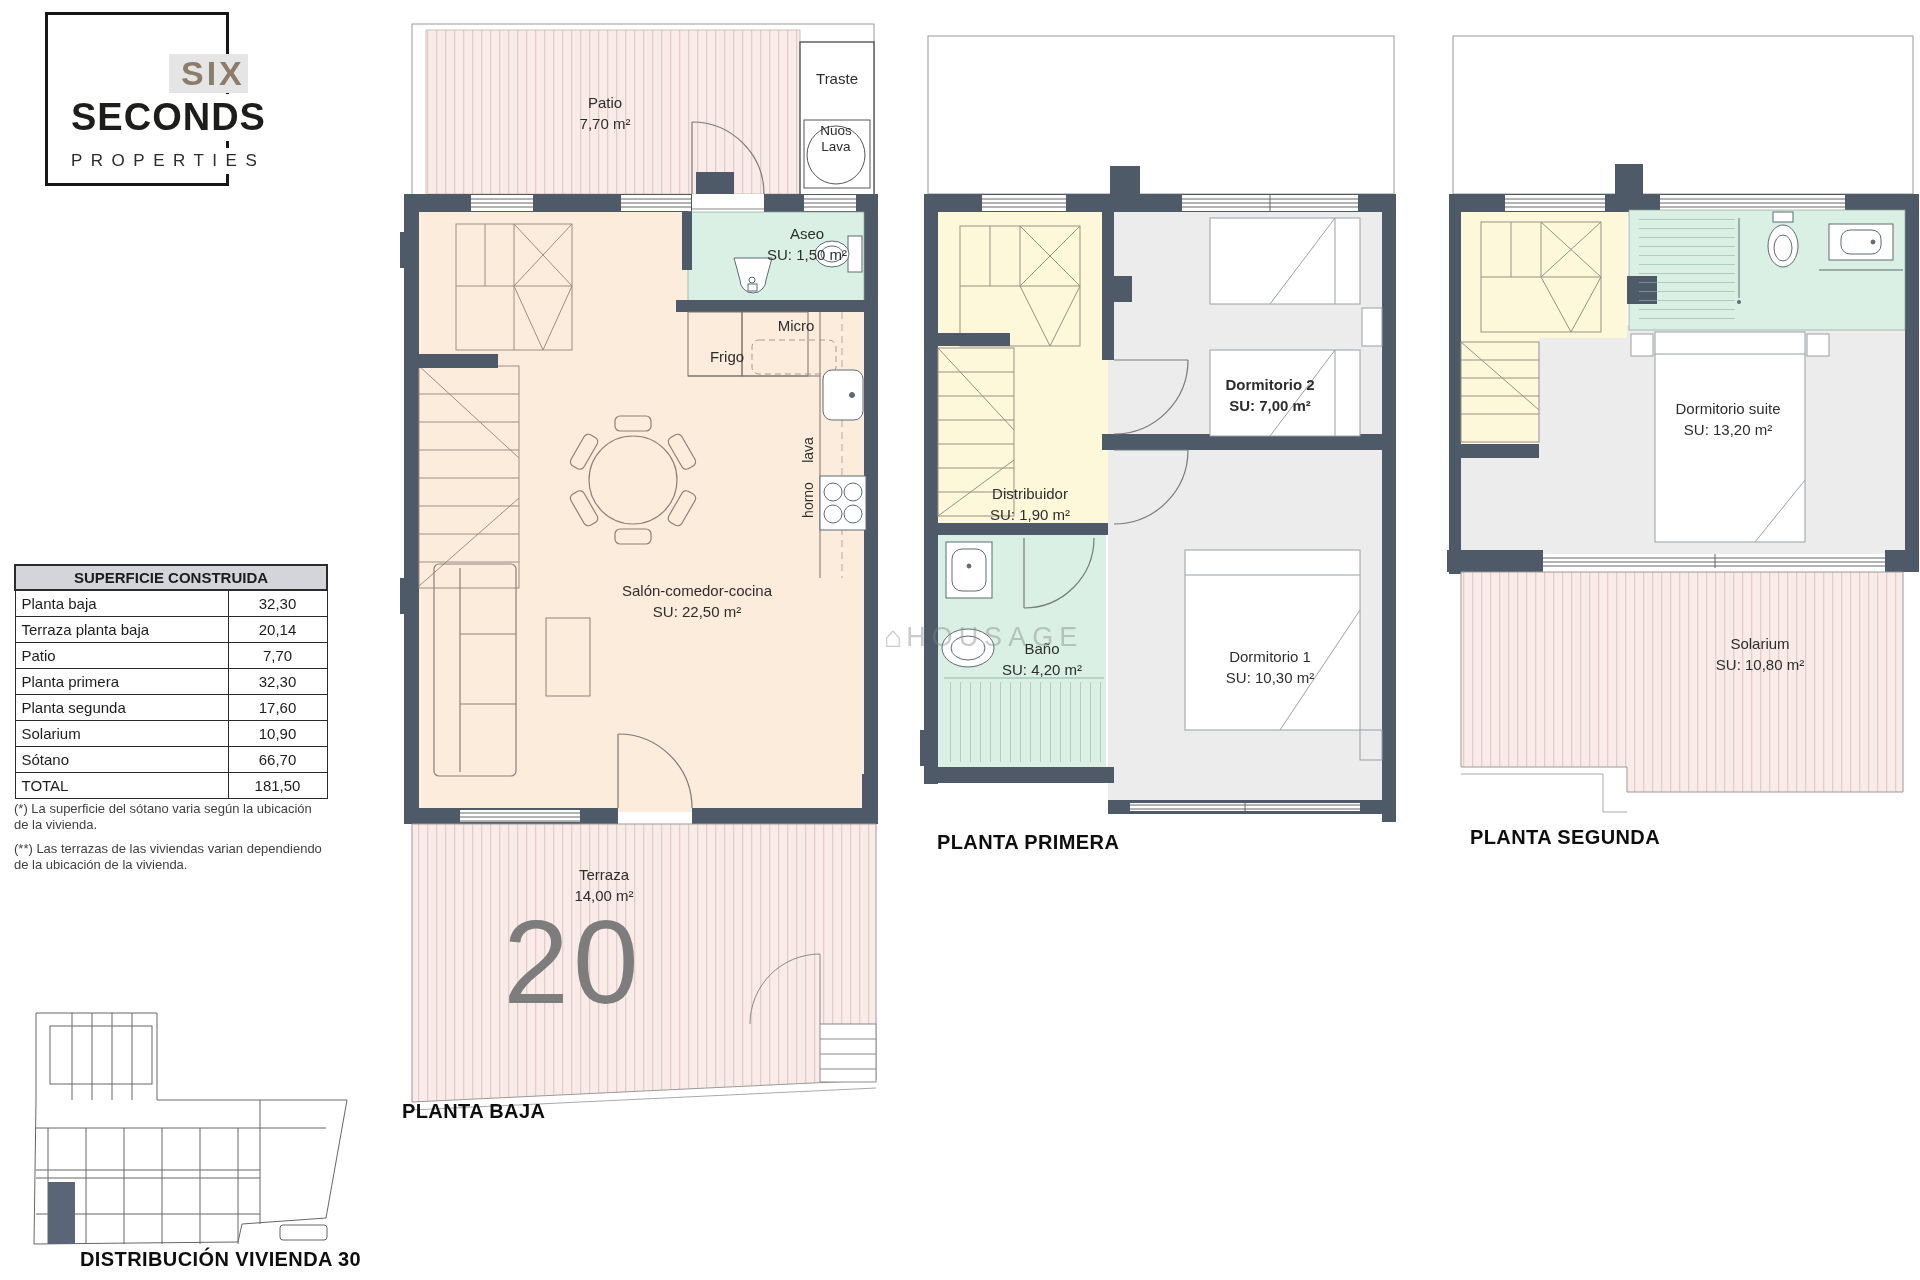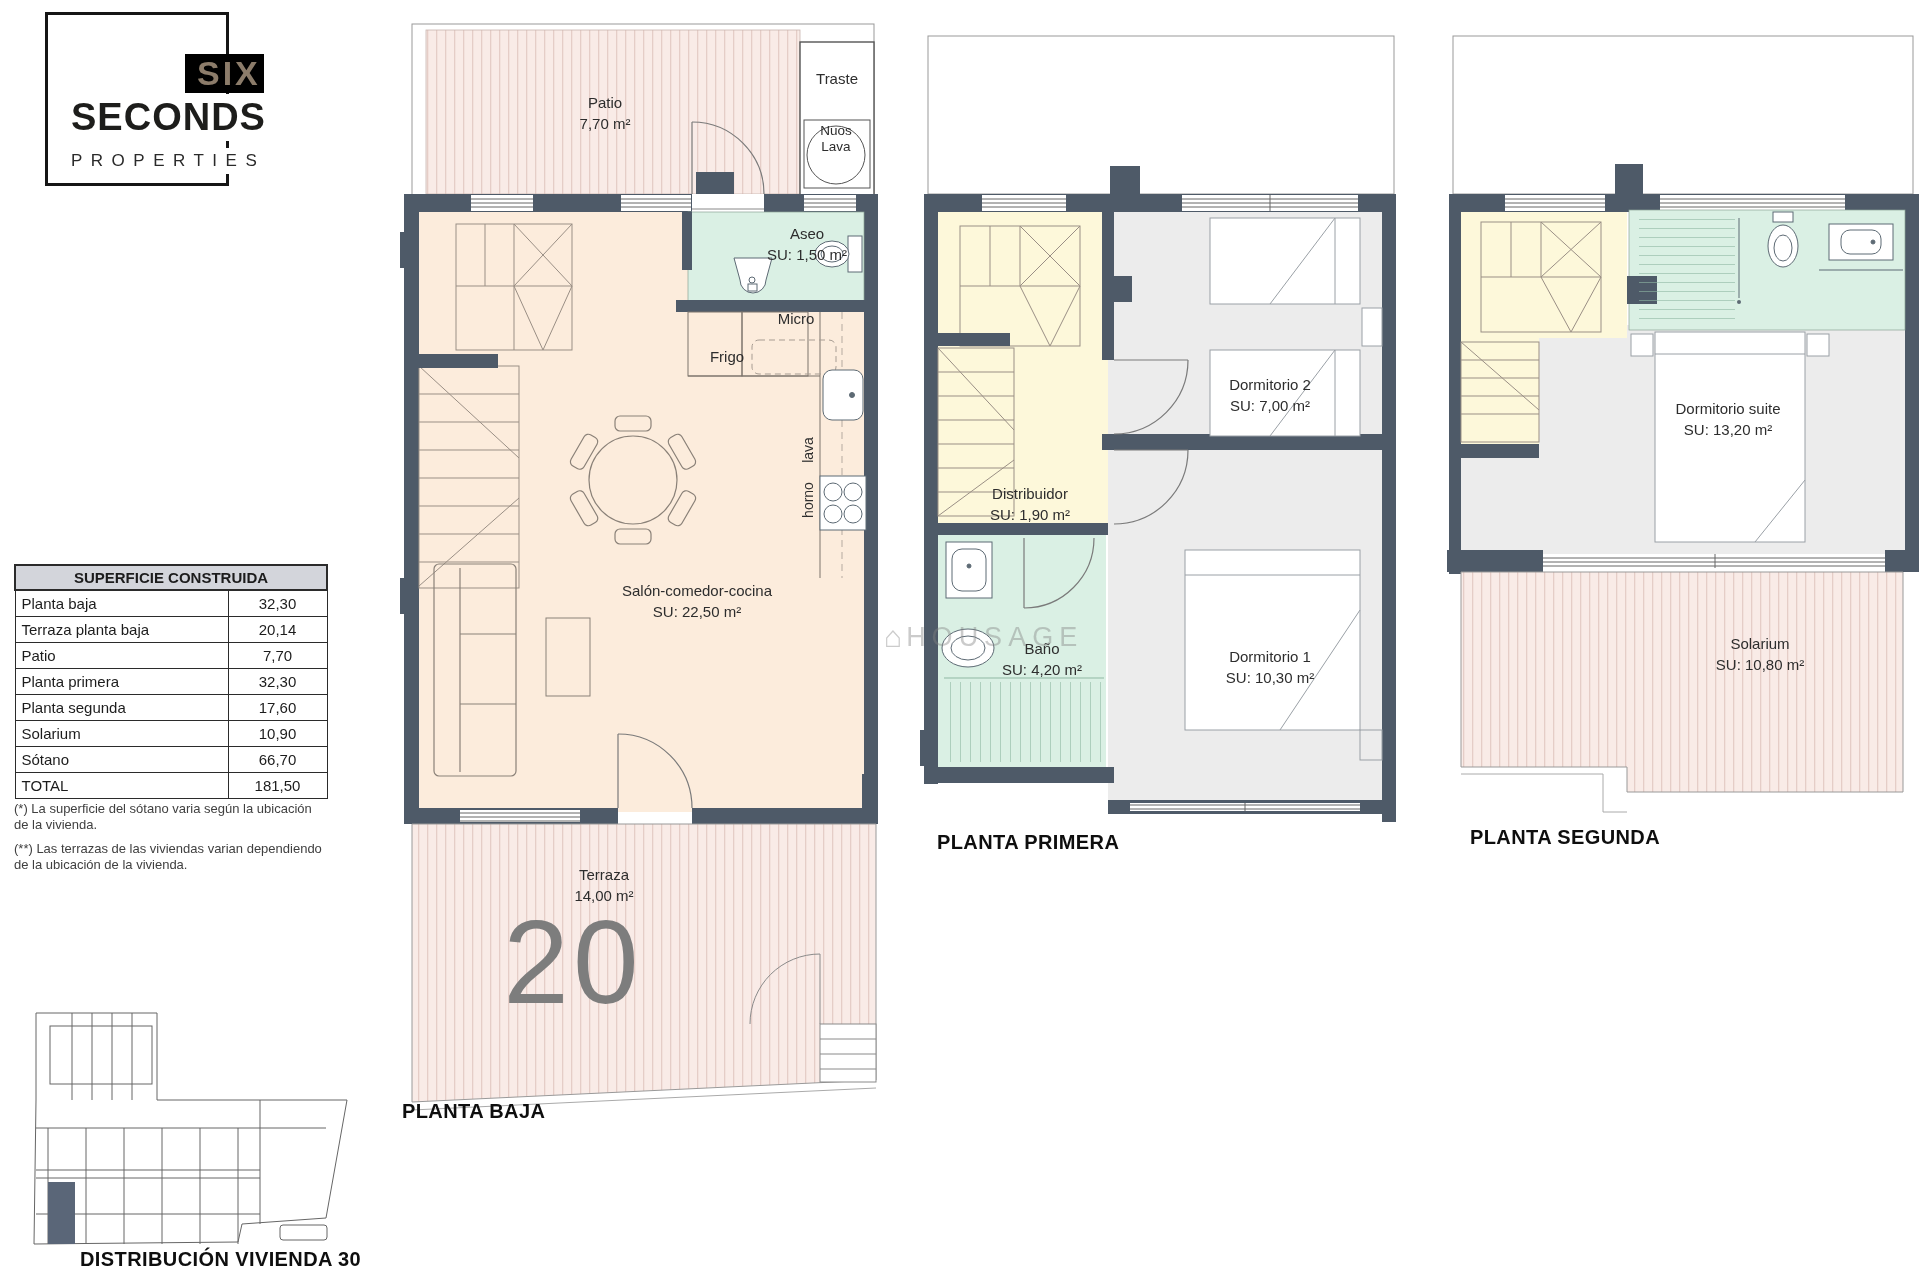--- a/index.html
+++ b/index.html
@@ -3,22 +3,22 @@
 <meta charset="utf-8">
 <style>
   html,body{margin:0;padding:0;}
   body{
     width:1920px;height:1280px;position:relative;background:#ffffff;overflow:hidden;
     font-family:"Liberation Sans","DejaVu Sans",sans-serif;color:#222;
   }
   
   .logo{position:absolute;left:45px;top:12px;width:225px;height:185px;z-index:6;}
   .logo-box{position:absolute;left:0;top:0;width:178px;height:168px;border:3px solid #161616;}
-  .logo-six{position:absolute;left:140px;top:42px;font-weight:700;font-size:34px;letter-spacing:3px;
-    color:#8c7c6a;background:#000000;padding:0 3px 0 12px;}
+  .logo-six{position:absolute;left:124px;top:42px;font-weight:700;font-size:34px;letter-spacing:3px;
+    color:#8c7c6a;background:#e5e5e5;padding:0 3px 0 12px;}
   .logo-seconds{position:absolute;left:20px;top:82px;font-weight:700;font-size:38px;letter-spacing:1px;
     color:#1d1d1b;background:#fff;padding:2px 6px 2px 6px;}
   .logo-properties{position:absolute;left:22px;top:136px;font-weight:400;font-size:17px;letter-spacing:8.5px;
     color:#2a2a2a;background:#fff;padding:3px 4px;}
   
   .area-table{position:absolute;left:14px;top:536px;width:314px;border-collapse:collapse;
     font-size:15px;color:#1c1c1c;z-index:6;background:#fff;margin-top:28px;}
   .area-table th{background:#d3d5db;border:2px solid #2b2b2b;font-weight:700;padding:3px 0;text-align:center;}
   .area-table td{border:1.4px solid #2b2b2b;padding:2px 6px;height:21px;}
   .area-table td.val{width:86px;text-align:center;}
@@ -268,21 +268,21 @@
   <span>Nuos</span>
     <span>Lava</span>
 </div>
 <div class="lbl" style="left:800px;top:223px;margin-left:7px;">
   <span>Aseo</span>
     <span>SU: 1,50 m²</span>
 </div>
 <div class="lbl" style="left:727px;top:325px;margin-top:21px;">
   <span>Frigo</span>
 </div>
-<div class="lbl" style="left:796px;top:308px;text-align:center;">
+<div class="lbl" style="left:796px;top:315px;text-align:center;">
   <span>Micro</span>
 </div>
 <div class="rot" style="left:808px;top:450px;">lava</div>
 <div class="rot" style="left:808px;top:500px;">horno</div>
 <div class="lbl" style="left:697px;top:580px;">
   <span>Salón-comedor-cocina</span>
     <span>SU: 22,50 m²</span>
 </div>
 <div class="lbl" style="left:604px;top:864px;">
   <span>Terraza</span>
@@ -386,21 +386,21 @@
   <g stroke="#5d6a74" fill="#fff">
     <ellipse cx="48" cy="618" rx="26" ry="19"></ellipse>
     <ellipse cx="48" cy="618" rx="17" ry="12" fill="none"></ellipse>
   </g>
   <g>
     <line x1="24" y1="648" x2="184" y2="648" stroke="#8fb8a3"></line>
     <rect x="26" y="652" width="156" height="80" fill="url(#mintStripeV)"></rect>
   </g>
 </svg>
 
-<div class="lbl" style="left:1270px;top:374px;">
+<div class="lbl" style="left:1270px;top:374px;font-weight:bold;">
   <span>Dormitorio 2</span>
     <span>SU: 7,00 m²</span>
 </div>
 <div class="lbl" style="left:1030px;top:483px;">
   <span>Distribuidor</span>
     <span>SU: 1,90 m²</span>
 </div>
 <div class="lbl" style="left:1042px;top:638px;">
   <span>Baño</span>
     <span>SU: 4,20 m²</span>

